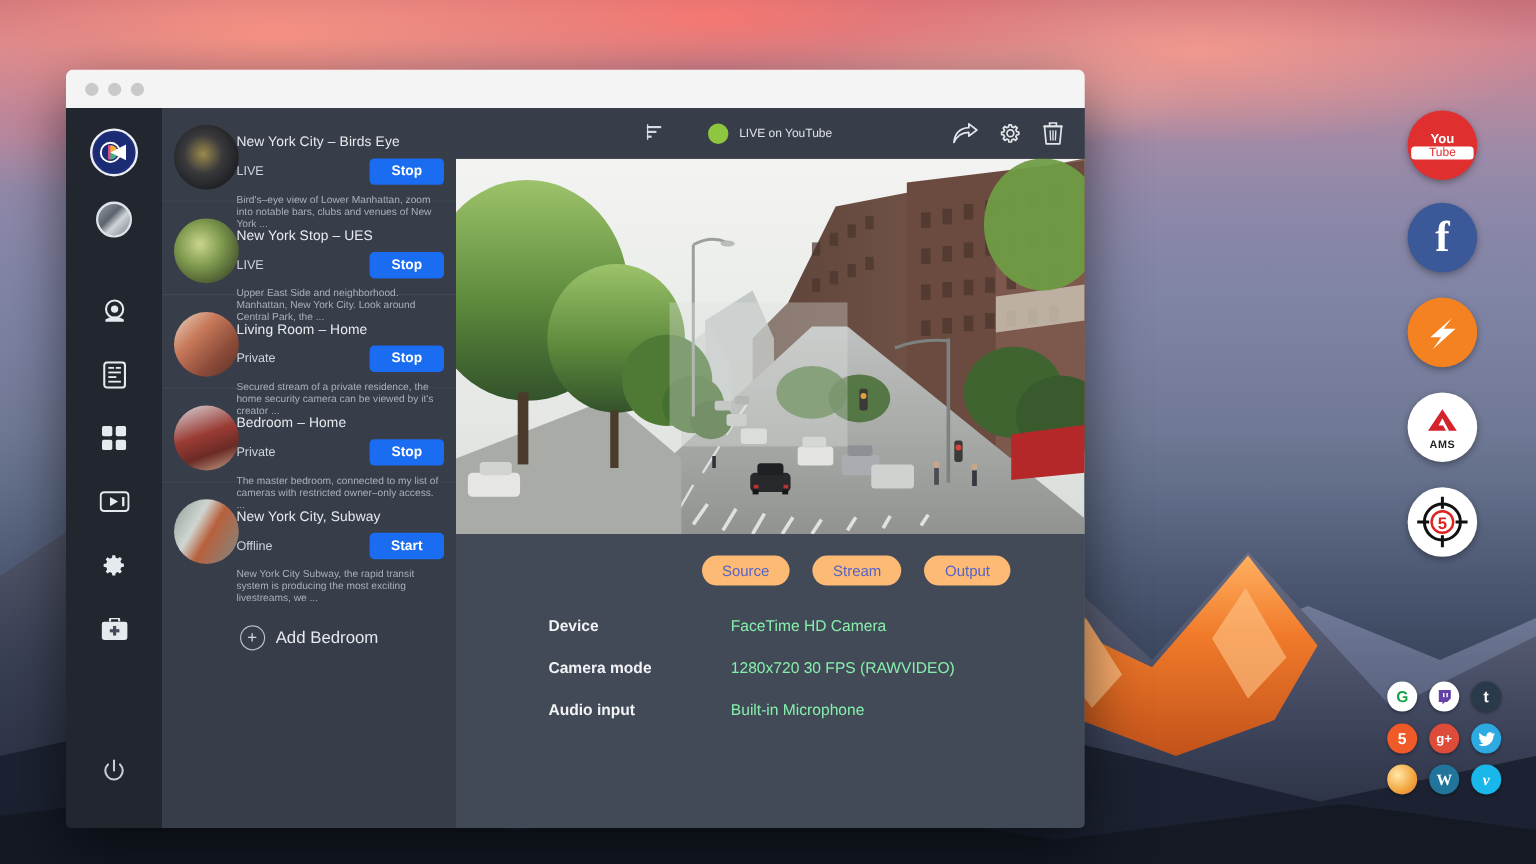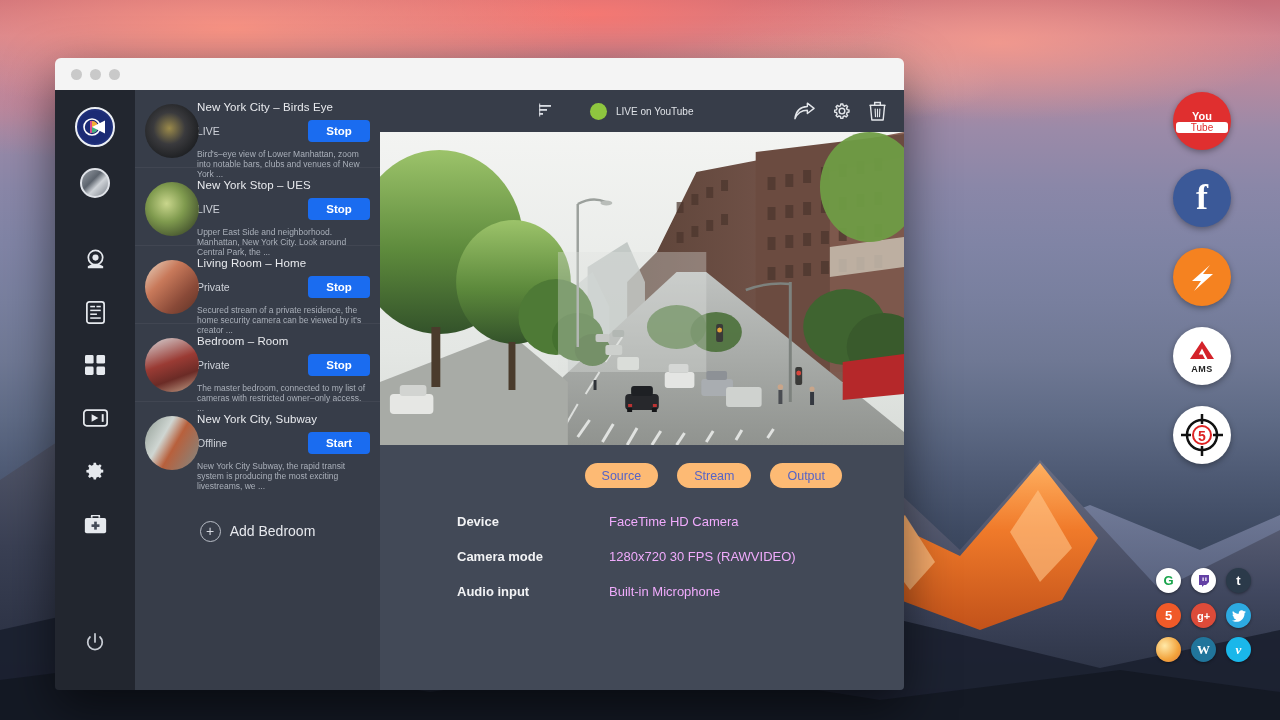--- a/index.html
+++ b/index.html
@@ -76,21 +76,21 @@
      border:2px solid #dfe2e8; overflow:hidden;
      background: linear-gradient(135deg,#9aa0a8 0%, #5c636d 40%, #cfd3d8 60%, #7d838c 100%); }
   .sb-item { width:40px; height:40px; display:flex; align-items:center; justify-content:center;
      margin-top:13px; cursor:pointer; }
   .sb-item.first { margin-top:41px; }
   .sb-power { margin-top:auto; margin-bottom:28px; }
 
   
   #camlist { width: 245px; background:#373d49; flex:none; position:relative;
      display:flex; flex-direction:column; }
-  .cam { height:78px; padding:8px 10px 0 10px; position:relative;
+  .cam { height:78px; padding:20px 10px 0 10px; position:relative;
      border-bottom:1px solid rgba(255,255,255,.05); }
   .cam .thumb { position:absolute; left:10px; top:14px; width:54px; height:54px;
      border-radius:50%; overflow:hidden; }
   .cam .cname { margin-left:52px; font-size:11.5px; color:#e8eaee; padding-top:3px; letter-spacing:.1px; }
   .cam .crow { margin-left:52px; margin-top:7px; display:flex; align-items:center; }
   .cam .cstatus { font-size:10.5px; color:#cfd3da; flex:1; }
   .cam .btn { width:62px; height:22px; border-radius:4px; background:#1a6cf0;
      color:#fff; font-size:11.5px; font-weight:bold; display:flex;
      align-items:center; justify-content:center; cursor:pointer; }
   .cam .cdesc { margin-left:52px; margin-top:7px; font-size:8.5px; color:#aab0ba;
@@ -114,21 +114,21 @@
   #video { height:313px; background:#1b1b1b; position:relative; overflow:hidden; }
 
   #tabs { display:flex; gap:19px; justify-content:flex-end; padding:18px 62px 0 0; }
   .tab { background:#fdba74; color:#5664c7; border-radius:13px; height:25px;
      padding:0 17px; display:flex; align-items:center; justify-content:center;
      font-size:12.5px; cursor:pointer; }
 
   #props { padding:26px 0 0 77px; }
   .prow { display:flex; margin-bottom:20px; }
   .plabel { width:152px; font-size:13px; color:#f2f3f5; font-weight:bold; }
-  .pvalue { font-size:13px; color:#f0abfc; }
+  .pvalue { font-size:13px; color:#86efac; }
 </style>
 </head>
 <body>
 
 <div id="desktop">
   <svg id="mtns" viewBox="0 0 1280 420" preserveAspectRatio="none">
     <defs>
       <linearGradient id="rockL" x1="0" y1="0" x2="0" y2="1">
         <stop offset="0%" stop-color="#5b5f72"></stop>
           <stop offset="45%" stop-color="#3a4054"></stop>
@@ -348,21 +348,21 @@
         <div class="cname">Living Room – Home</div>
         <div class="crow">
           <div class="cstatus">Private</div>
           <div class="btn">Stop</div>
         </div>
         <div class="cdesc">Secured stream of a private residence, the home security camera can be viewed by it's creator ...</div>
       </div>
 
       <div class="cam">
         <div class="thumb" style="background:linear-gradient(160deg,#d8d8da 0%, #9a3b34 45%, #6b2b26 70%, #c9a78e 100%);"></div>
-        <div class="cname">Bedroom – Room</div>
+        <div class="cname">Bedroom – Home</div>
         <div class="crow">
           <div class="cstatus">Private</div>
           <div class="btn">Stop</div>
         </div>
         <div class="cdesc">The master bedroom, connected to my list of cameras with restricted owner–only access. ...</div>
       </div>
 
       <div class="cam" style="border-bottom:none">
         <div class="thumb" style="background:linear-gradient(120deg,#8f9b93 0%, #cfd6d2 35%, #b8603c 55%, #7f8a86 100%);"></div>
         <div class="cname">New York City, Subway</div>

